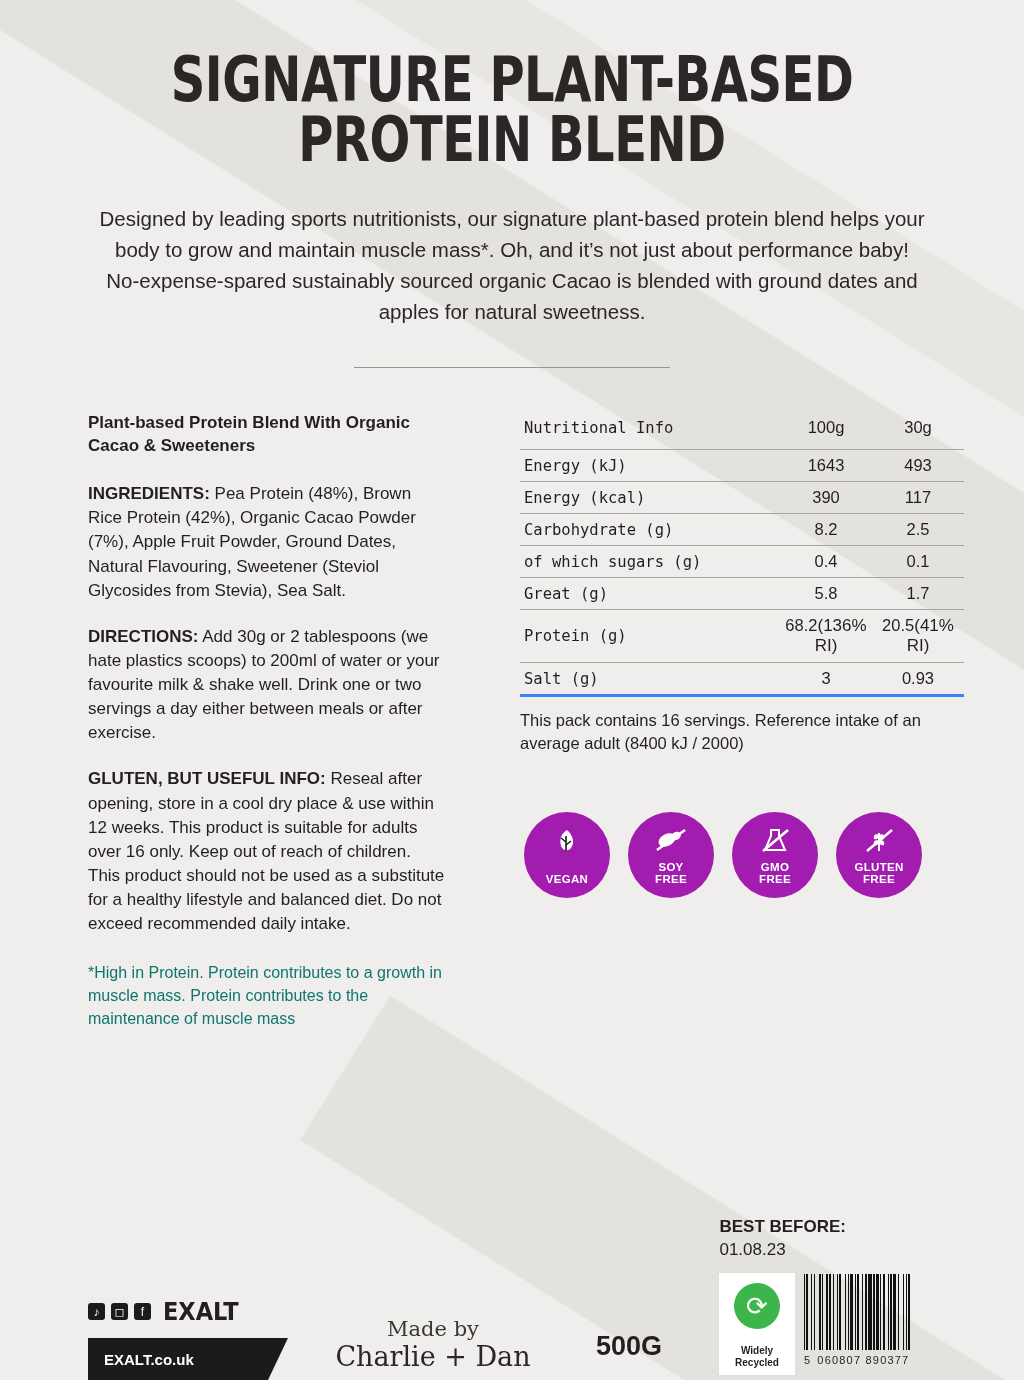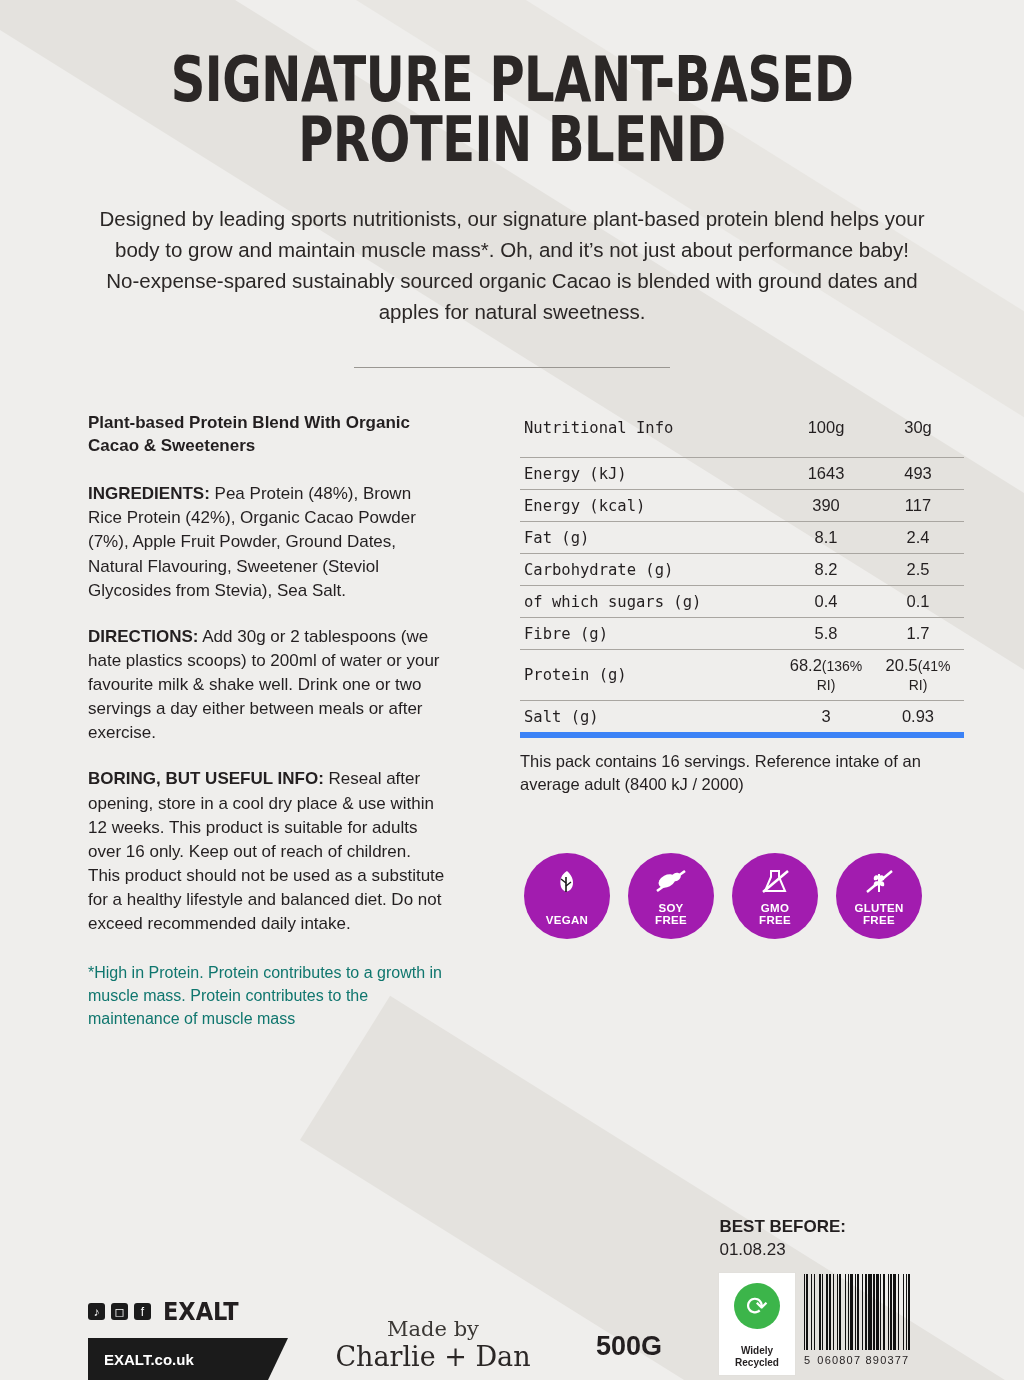--- a/index.html
+++ b/index.html
@@ -77,27 +77,27 @@
   }
   table.nutri th:first-child, table.nutri td:first-child {
     text-align:left;
     font-family:"DejaVu Sans Mono","Liberation Mono", monospace;
     font-size:15.5px;
     letter-spacing:0px;
   }
   table.nutri thead th {
     font-family:"DejaVu Sans Mono","Liberation Mono", monospace;
     font-size:15.5px;
-    padding-bottom:20px;
+    padding-bottom:12px;
   }
   table.nutri thead th:nth-child(2),
   table.nutri thead th:nth-child(3) { font-family:"Liberation Sans", sans-serif; font-size:16.5px; }
   table.nutri tr td:nth-child(2), table.nutri tr td:nth-child(3) { width:92px; }
-  table.nutri tr:last-child td { border-bottom:6px solid #3b82f6; }
-  .ri { font-size:14px;text-align:right; }
+  table.nutri tr:last-child td { border-bottom:3px solid #3b82f6; }
+  .ri { font-size:17px;text-align:right; }
   .servings { font-size:16.5px; line-height:1.35; margin-top:12px; }
 
   
   .badges { display:flex; gap:18px; margin-top:58px; padding-left:4px; }
   .badge {
     width:86px; height:86px; border-radius:50%;
     background:#a21caf; color:#fff;
     display:flex; flex-direction:column;
     align-items:center; justify-content:flex-end;
     padding-bottom:12px;
@@ -197,21 +197,21 @@
       <p class="para">
         <span class="lbl">INGREDIENTS:</span><span> Pea Protein (48%), Brown Rice Protein (42%), Organic Cacao Powder (7%), Apple Fruit Powder, Ground Dates, Natural Flavouring, Sweetener (Steviol Glycosides from Stevia), Sea Salt.</span>
       </p>
 
       <p class="para">
         <span class="lbl">DIRECTIONS:</span><span> Add 30g or 2 tablespoons (we hate plastics scoops) to 200ml of water or your favourite milk &amp; shake well. Drink one or two servings a day either between meals or after exercise.</span>
       </p>
 
 
       <p class="para">
-        <span class="lbl">BORING, BUT USEFUL INFO:</span><span> Reseal after opening, store in a cool dry place &amp; use within 12 weeks. This product is suitable for adults over 16 only. Keep out of reach of children. This product should not be used as a substitute for a healthy lifestyle and balanced diet. Do not exceed recommended daily intake.</span>
+        <span class="lbl">GLUTEN, BUT USEFUL INFO:</span><span> Reseal after opening, store in a cool dry place &amp; use within 12 weeks. This product is suitable for adults over 16 only. Keep out of reach of children. This product should not be used as a substitute for a healthy lifestyle and balanced diet. Do not exceed recommended daily intake.</span>
       </p>
 
       <p class="note">*High in Protein. Protein contributes to a growth in muscle mass. Protein contributes to the maintenance of muscle mass</p>
     </div>
 
     <div class="right">
       <table class="nutri">
         <thead>
           <tr>
             <th>Nutritional Info</th>
@@ -224,36 +224,31 @@
               <td>Energy (kJ)</td>
               <td>1643</td>
               <td>493</td>
             </tr>
             <tr>
               <td>Energy (kcal)</td>
               <td>390</td>
               <td>117</td>
             </tr>
             <tr>
-              <td>Fat (g)</td>
-              <td>8.1</td>
-              <td>2.4</td>
-            </tr>
-            <tr>
               <td>Carbohydrate (g)</td>
               <td>8.2</td>
               <td>2.5</td>
             </tr>
             <tr>
               <td>of which sugars  (g)</td>
               <td>0.4</td>
               <td>0.1</td>
             </tr>
             <tr>
-              <td>Fibre  (g)</td>
+              <td>Great  (g)</td>
               <td>5.8</td>
               <td>1.7</td>
             </tr>
             <tr>
               <td>Protein (g)</td>
               <td>68.2<span class="ri">(136% RI)</span></td>
               <td>20.5<span class="ri">(41% RI)</span></td>
             </tr>
             <tr>
               <td>Salt (g)</td>

